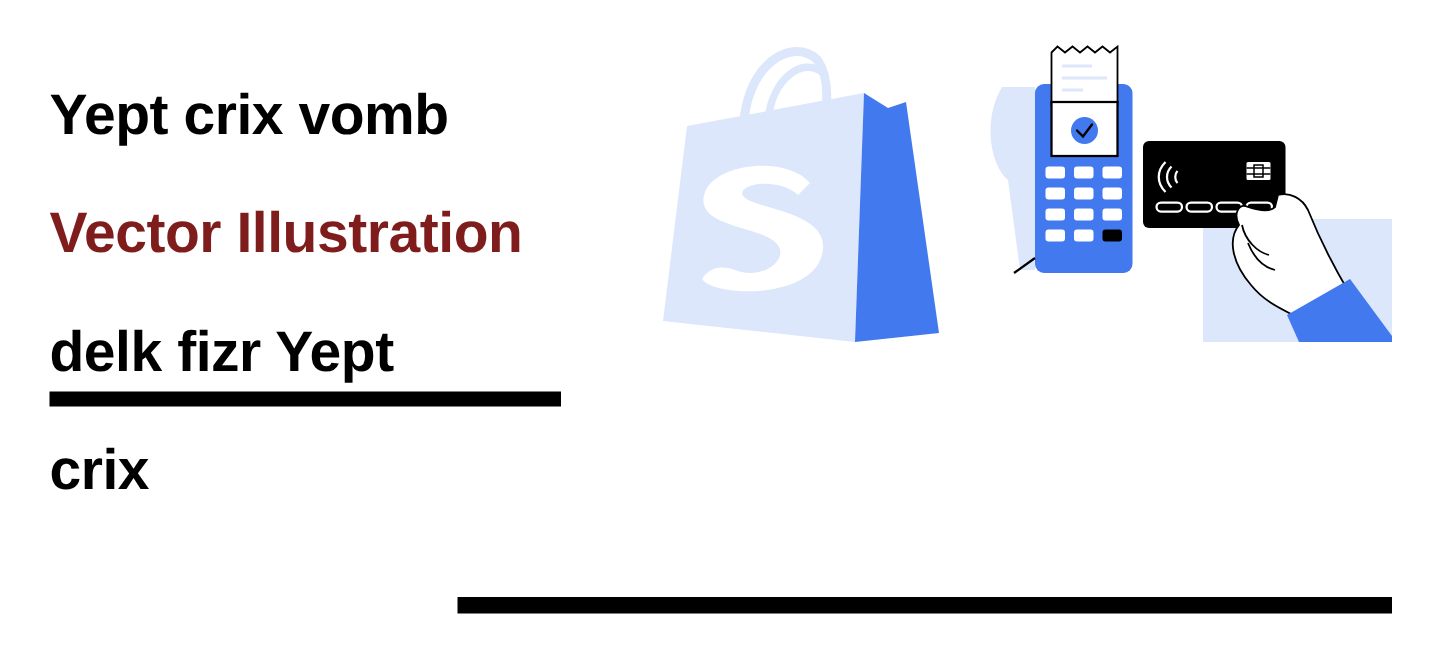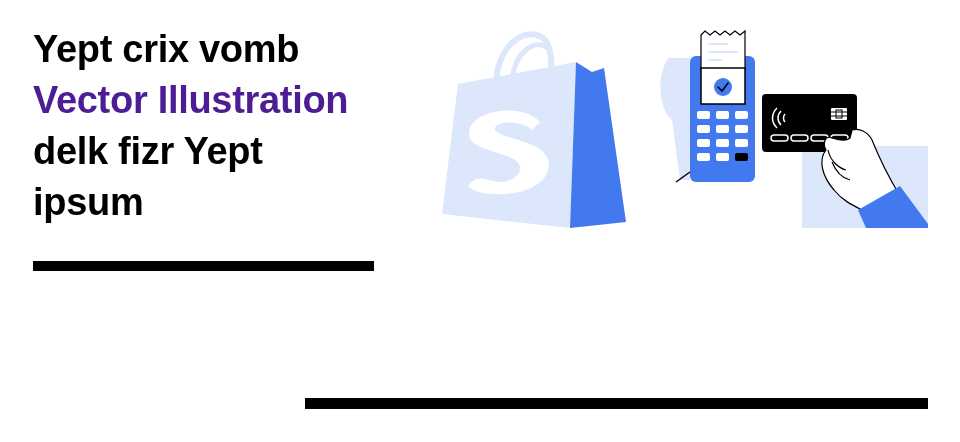--- a/index.html
+++ b/index.html
@@ -1,31 +1,31 @@
 <!DOCTYPE html>
 <html><head>
   <meta charset="utf-8">
   <style>
     html, body { margin: 0; padding: 0; background: #ffffff; }
     body { width: 960px; height: 442px; position: relative; overflow: hidden; font-family: "Liberation Sans", "DejaVu Sans", sans-serif; }
     .headline { position: absolute; left: 33px; top: 24px; margin: 0; font-weight: 700; font-size: 38px; line-height: 51px; color: #000; letter-spacing: -0.3px; }
-    .headline span { display: block; white-space: nowrap; }
-    .headline .accent { color: #4c1d95; text-align: center; }
+    .headline span { display: block; white-space: nowrap; margin-top: 28px; }
+    .headline .accent { color: #7f1d1d; text-align: center; }
     .bar-top { position: absolute; left: 33px; top: 261px; width: 341px; height: 10px; background: #000; }
     .bar-bottom { position: absolute; left: 305px; top: 398px; width: 623px; height: 11px; background: #000; }
     .illus { position: absolute; left: 0; top: 0; }
   </style>
 </head>
 <body>
 
 <h1 class="headline">
   <span>Yept crix vomb</span>
   <span class="accent">Vector Illustration</span>
   <span>delk fizr Yept</span>
-  <span>ipsum</span>
+  <span>crix</span>
 </h1>
 
 <div class="bar-top"></div>
 <div class="bar-bottom"></div>
 
 <svg class="illus" width="960" height="442" viewBox="0 0 960 442">
 
   <g>
 
     <path d="M496 80 C 500 40, 530 25, 545 40 C 552 50, 552 65, 550 78" fill="none" stroke="#dce7fb" stroke-width="6" stroke-linecap="round"></path>

